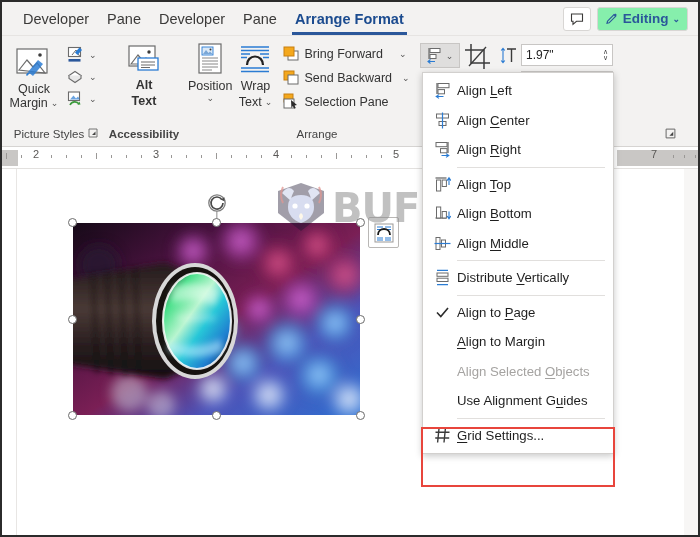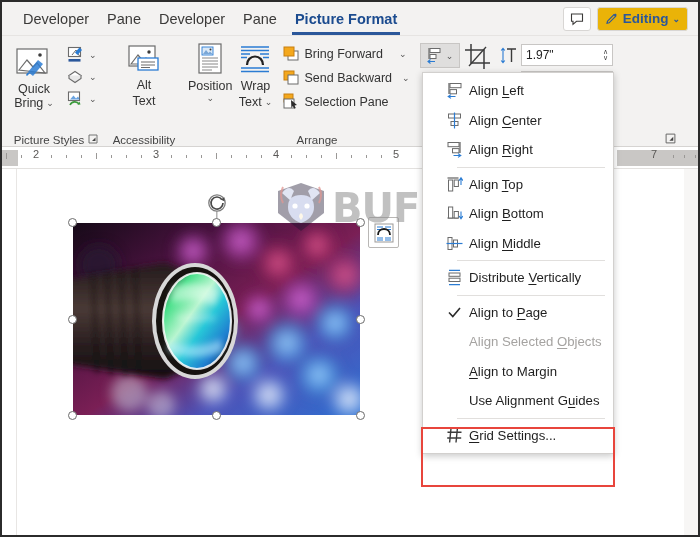--- a/index.html
+++ b/index.html
@@ -40,40 +40,40 @@
   }
   .tabstrip-right {
     margin-left:auto; display:flex; align-items:center; gap:6px; padding-right:10px;
   }
   .icon-btn {
     width:28px; height:24px;
     border:1px solid #d8d6d4; border-radius:3px; background:#fff;
     display:flex; align-items:center; justify-content:center;
   }
   .editing-btn {
-    height:24px; border:1px solid #d8d6d4; border-radius:3px; background:#eab308;
+    height:24px; border:1px solid #d8d6d4; border-radius:3px; background:#86efac;
     display:flex; align-items:center; gap:4px; padding:0 7px;
     color:#2b579a; font-size:13.5px; font-weight:bold;
   }
   .caret-sm { font-size:9px; color:#2b579a; }
 
   
   .ribbon {
     position:absolute; left:0; top:34px; right:0; height:111px;
     background:#f3f2f1;
     border-bottom:1px solid #d6d4d2;
   }
   .rgroup {
     position:absolute; top:0; bottom:0;
     display:flex; flex-direction:column;
   }
   .rgroup .gbody { flex:1; display:flex; align-items:flex-start; padding-top:4px; }
   .glabel {
     height:18px; font-size:11.5px; color:#444; text-align:center;
-    display:flex; align-items:flex-end; justify-content:center; gap:4px;
+    display:flex; align-items:flex-start; justify-content:center; gap:4px;
     position:relative;
   }
   .gsep {
     position:absolute; top:4px; bottom:22px; width:1px; background:#dcdad8;
   }
   .dialoglauncher { font-size:10px; color:#555; }
 
   .bigbtn {
     display:flex; flex-direction:column; align-items:center;
     font-size:12.5px; color:#333; line-height:1.15; width:52px;
@@ -174,21 +174,21 @@
     position:absolute; left:420px; top:70px; width:192px;
     background:#ffffff;
     border:1px solid #d2d0ce;
     box-shadow:0 2px 7px rgba(0,0,0,.22);
     z-index:40;
     padding:3px 0 3px 0;
   }
   .mi {
     display:flex; align-items:center; height:29.5px;
     font-size:13.2px; color:#1f1f1f;
-    padding-left:16px;
+    padding-left:4px;
   }
   .mi .mic {
     width:30px; min-width:30px; display:flex; align-items:center; justify-content:center;
   }
   .mi .mlbl { white-space:nowrap; }
   .mi.disabled .mlbl { color:#a5a3a1; }
   .msep { height:1px; background:#e1dfdd; margin:2px 8px 2px 34px; }
   u { text-underline-offset:1.5px; }
 
   .redbox {
@@ -199,21 +199,21 @@
 </head>
 <body>
 
 <div id="app">
 
   <div class="tabstrip">
     <div class="tab">Developer</div>
     <div class="tab">Pane</div>
     <div class="tab">Developer</div>
     <div class="tab">Pane</div>
-    <div class="tab active">Picture Format</div>
+    <div class="tab active">Arrange Format</div>
 
     <div class="tabstrip-right">
       <div class="icon-btn">
         <svg width="14" height="14" viewBox="0 0 14 14">
             <path d="M1.5 2h11v7.3h-6L3 12.3V9.3H1.5z" fill="none" stroke="#3b3a39" stroke-width="1.1"></path>
           </svg>
       </div>
       <div class="editing-btn">
         <svg width="14" height="14" viewBox="0 0 14 14">
             <path d="M2 11.3l.5-2.1L9 2.7l1.6 1.6-6.5 6.5z" fill="none" stroke="#2b579a" stroke-width="1.2"></path>
@@ -232,21 +232,21 @@
         <div class="bigbtn" style="margin-top:6px;">
           <svg width="40" height="34" viewBox="0 0 40 34">
             <rect x="3" y="3" width="30" height="24" fill="#fff" stroke="#6b6b6b" stroke-width="1.2"></rect>
             <circle cx="26" cy="9" r="1.8" fill="#3b3b3b"></circle>
             <path d="M5 24l8-10 6 7 4-4 8 10z" fill="none" stroke="#6b6b6b" stroke-width="1.2"></path>
             <path d="M14 26l10-12 5 4-10 12z" fill="#2b7cd3" opacity=".85"></path>
             <path d="M12 29c1-3 3-3 4-2l-3 3z" fill="#2b7cd3"></path>
           </svg>
           <div class="lbl">Quick</div>
           <div class="lbl" style="display:flex;gap:3px;align-items:center;margin-top:0;">
-            <span>Bring</span>
+            <span>Margin</span>
             <span class="chev">⌄</span>
           </div>
         </div>
 
         <div style="display:flex;flex-direction:column;gap:1px;margin-top:4px;">
           <div class="smallrow">
             <svg width="19" height="18" viewBox="0 0 19 18">
               <rect x="2.5" y="1.5" width="12" height="9" fill="#fff" stroke="#6b6b6b" stroke-width="1.1"></rect>
               <path d="M6 9l4-5 3.5 6" fill="none" stroke="#6b6b6b" stroke-width="1"></path>
               <path d="M9 6.5l4.5-5 2.5 2.5-4.5 5z" fill="#2b7cd3"></path>
@@ -277,21 +277,21 @@
         <span class="dialoglauncher">
           <svg width="10" height="10" viewBox="0 0 10 10">
               <path d="M1 1h8v8H1z" fill="none" stroke="#666" stroke-width=".9"></path>
               <path d="M7.5 3.5L4 7h3.5z" fill="#444"></path>
             </svg>
         </span>
         <div class="gsep" style="right:0;"></div>
       </div>
     </div>
 
-    <div class="rgroup" style="left:108px; width:68px;">
+    <div class="rgroup" style="left:108px; width:68px;font-weight:bold;">
       <div class="gbody" style="justify-content:center; padding-top:8px;">
         <div class="bigbtn">
           <svg width="40" height="32" viewBox="0 0 40 32">
             <rect x="5" y="2" width="26" height="20" fill="#fff" stroke="#6b6b6b" stroke-width="1.2"></rect>
             <circle cx="25" cy="8" r="1.7" fill="#3b3b3b"></circle>
             <path d="M7 20l7-9 5 6 3-3 7 6z" fill="none" stroke="#6b6b6b" stroke-width="1.2"></path>
             <rect x="14" y="14" width="20" height="12" fill="#fff" stroke="#2b7cd3" stroke-width="1.3"></rect>
             <path d="M17 18h14M17 21h14M17 23.5h9" stroke="#6b6b6b" stroke-width="1"></path>
           </svg>
           <div class="lbl">Alt</div>
@@ -685,30 +685,30 @@
       </div>
       <div class="msep"></div>
       <div class="mi">
         <span class="mic">
           <svg width="15" height="15" viewBox="0 0 15 15">
             <path d="M2 7.5l3.8 4L13 3" fill="none" stroke="#2b2b2b" stroke-width="1.6"></path>
           </svg>
         </span>
         <span class="mlbl">Align to <u>P</u>age</span>
       </div>
+      <div class="mi">
+        <span class="mic"></span>
+        <span class="mlbl"><u>A</u>lign to Margin</span>
+      </div>
       <div class="mi disabled">
         <span class="mic"></span>
         <span class="mlbl">Align Selected <u>O</u>bjects</span>
       </div>
       <div class="mi">
         <span class="mic"></span>
-        <span class="mlbl"><u>A</u>lign to Margin</span>
-      </div>
-      <div class="mi">
-        <span class="mic"></span>
         <span class="mlbl">Use Alignment G<u>u</u>ides</span>
       </div>
       <div class="msep"></div>
       <div class="mi">
         <span class="mic">
           <svg width="17" height="17" viewBox="0 0 17 17">
             <path d="M5 1.5L3.6 15.5M11.4 1.5L10 15.5M1.5 5.2h14M1.2 11h14" fill="none" stroke="#3b3b3b" stroke-width="1.4"></path>
           </svg>
         </span>
         <span class="mlbl"><u>G</u>rid Settings...</span>

